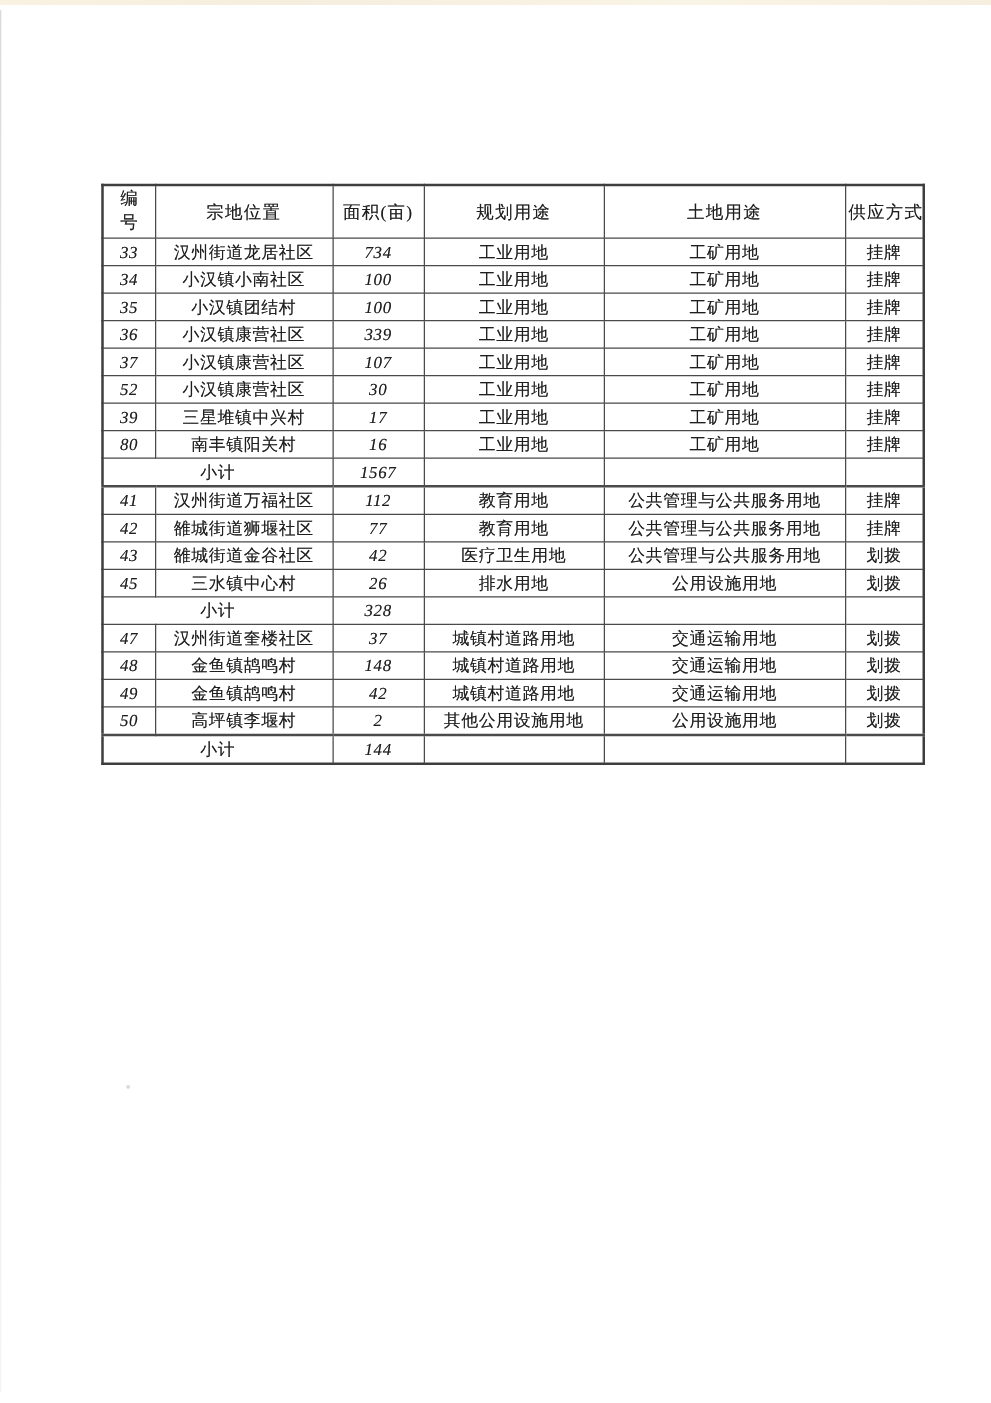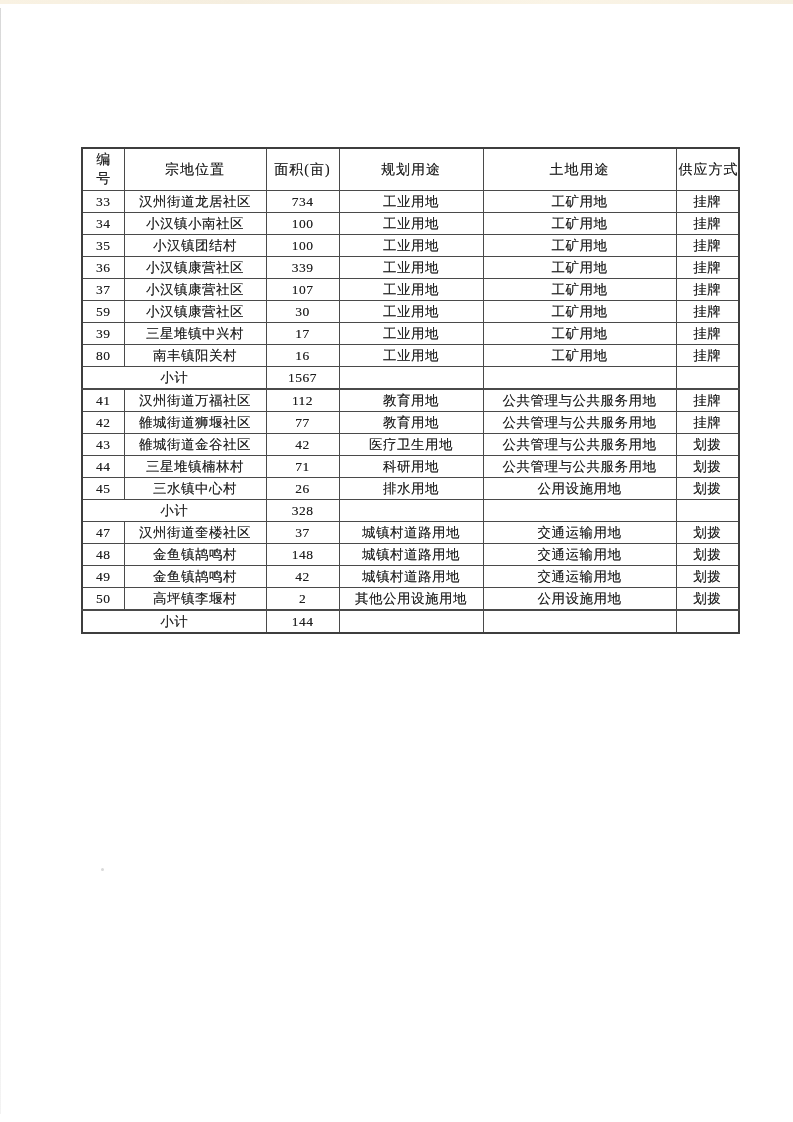--- a/index.html
+++ b/index.html
@@ -71,20 +71,21 @@
   }
   .land-table tbody td {
     height: 21px;
   }
   .land-table tr.thick-top td {
     border-top-width: 2px;
     text-align: center;
   }
   .num {
     letter-spacing: 1px;
+    font-style: italic;
   }
 </style>
 </head>
 <body>
 
 <div class="scan-top-strip"></div>
 <div class="scan-left-edge"></div>
 <div class="scan-speck"></div>
 
 <table class="land-table">
@@ -142,21 +143,21 @@
       </tr>
       <tr>
         <td class="num">37</td>
         <td>小汉镇康营社区</td>
         <td class="num">107</td>
         <td>工业用地</td>
         <td>工矿用地</td>
         <td>挂牌</td>
       </tr>
       <tr>
-        <td class="num">59</td>
+        <td class="num">52</td>
         <td>小汉镇康营社区</td>
         <td class="num">30</td>
         <td>工业用地</td>
         <td>工矿用地</td>
         <td>挂牌</td>
       </tr>
       <tr>
         <td class="num">39</td>
         <td>三星堆镇中兴村</td>
         <td class="num">17</td>
@@ -197,28 +198,20 @@
       </tr>
       <tr>
         <td class="num">43</td>
         <td>雒城街道金谷社区</td>
         <td class="num">42</td>
         <td>医疗卫生用地</td>
         <td>公共管理与公共服务用地</td>
         <td>划拨</td>
       </tr>
       <tr>
-        <td class="num">44</td>
-        <td>三星堆镇楠林村</td>
-        <td class="num">71</td>
-        <td>科研用地</td>
-        <td>公共管理与公共服务用地</td>
-        <td>划拨</td>
-      </tr>
-      <tr>
         <td class="num">45</td>
         <td>三水镇中心村</td>
         <td class="num">26</td>
         <td>排水用地</td>
         <td>公用设施用地</td>
         <td>划拨</td>
       </tr>
       <tr>
         <td colspan="2">小计</td>
         <td class="num">328</td>

